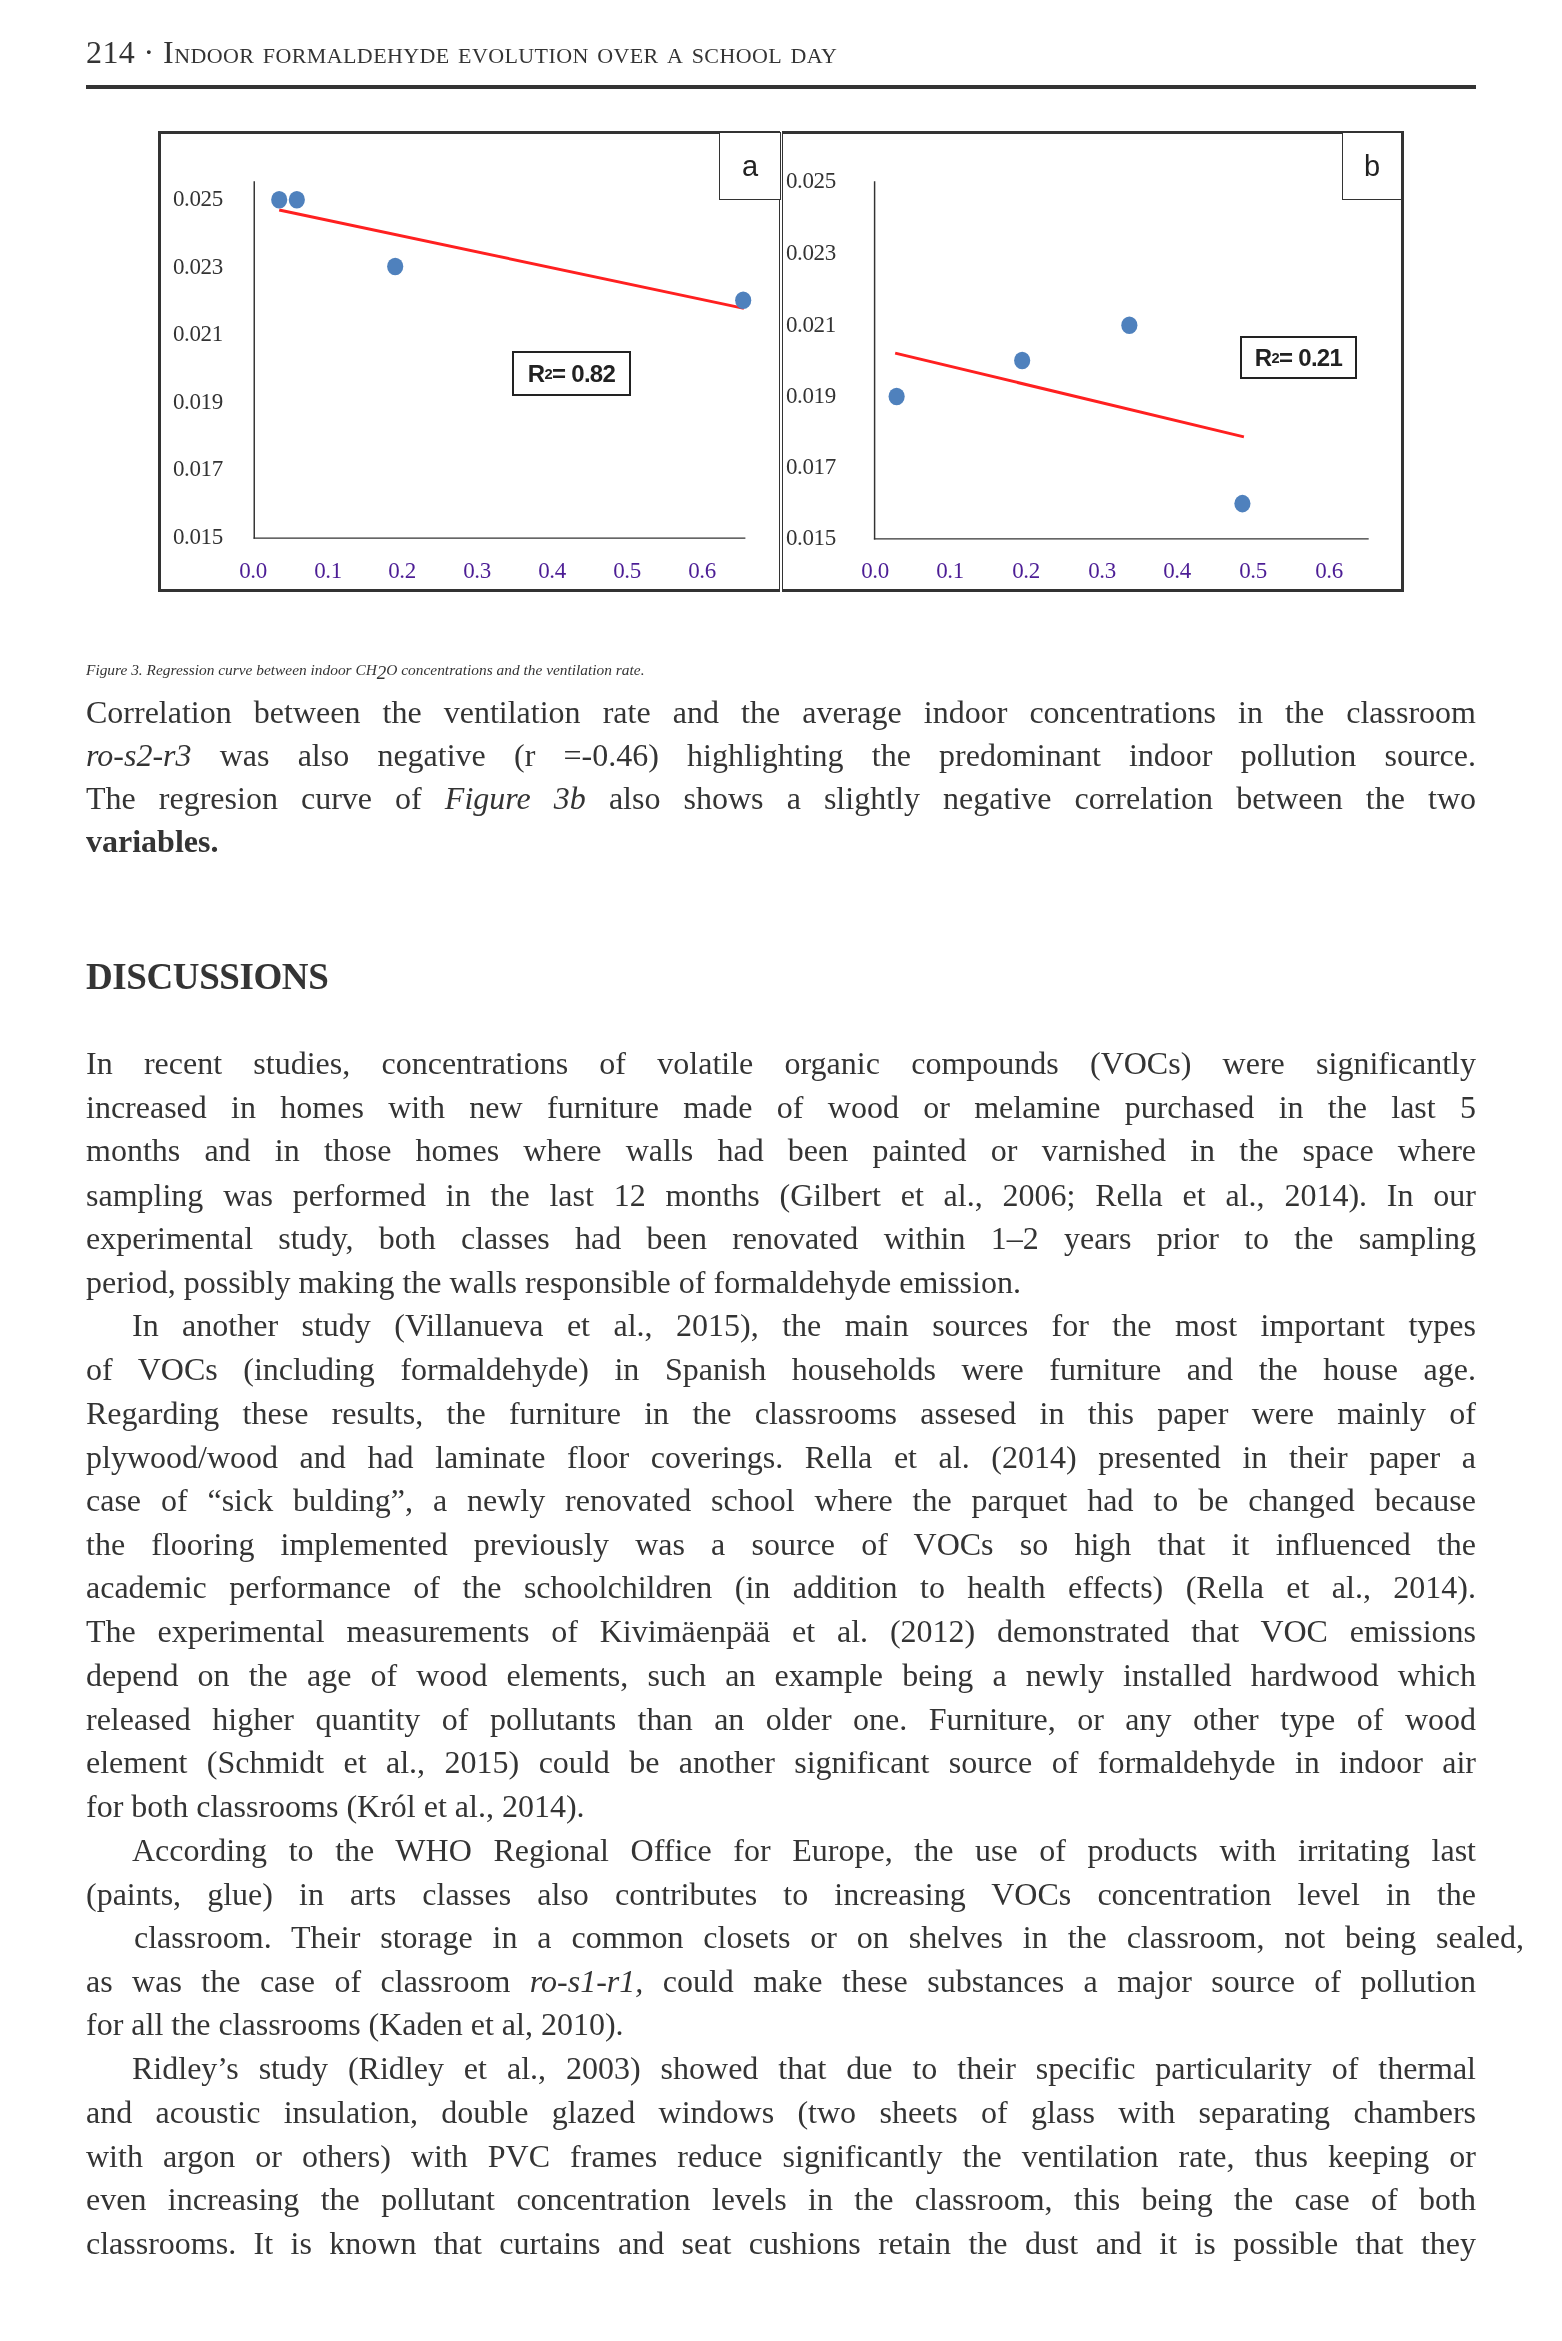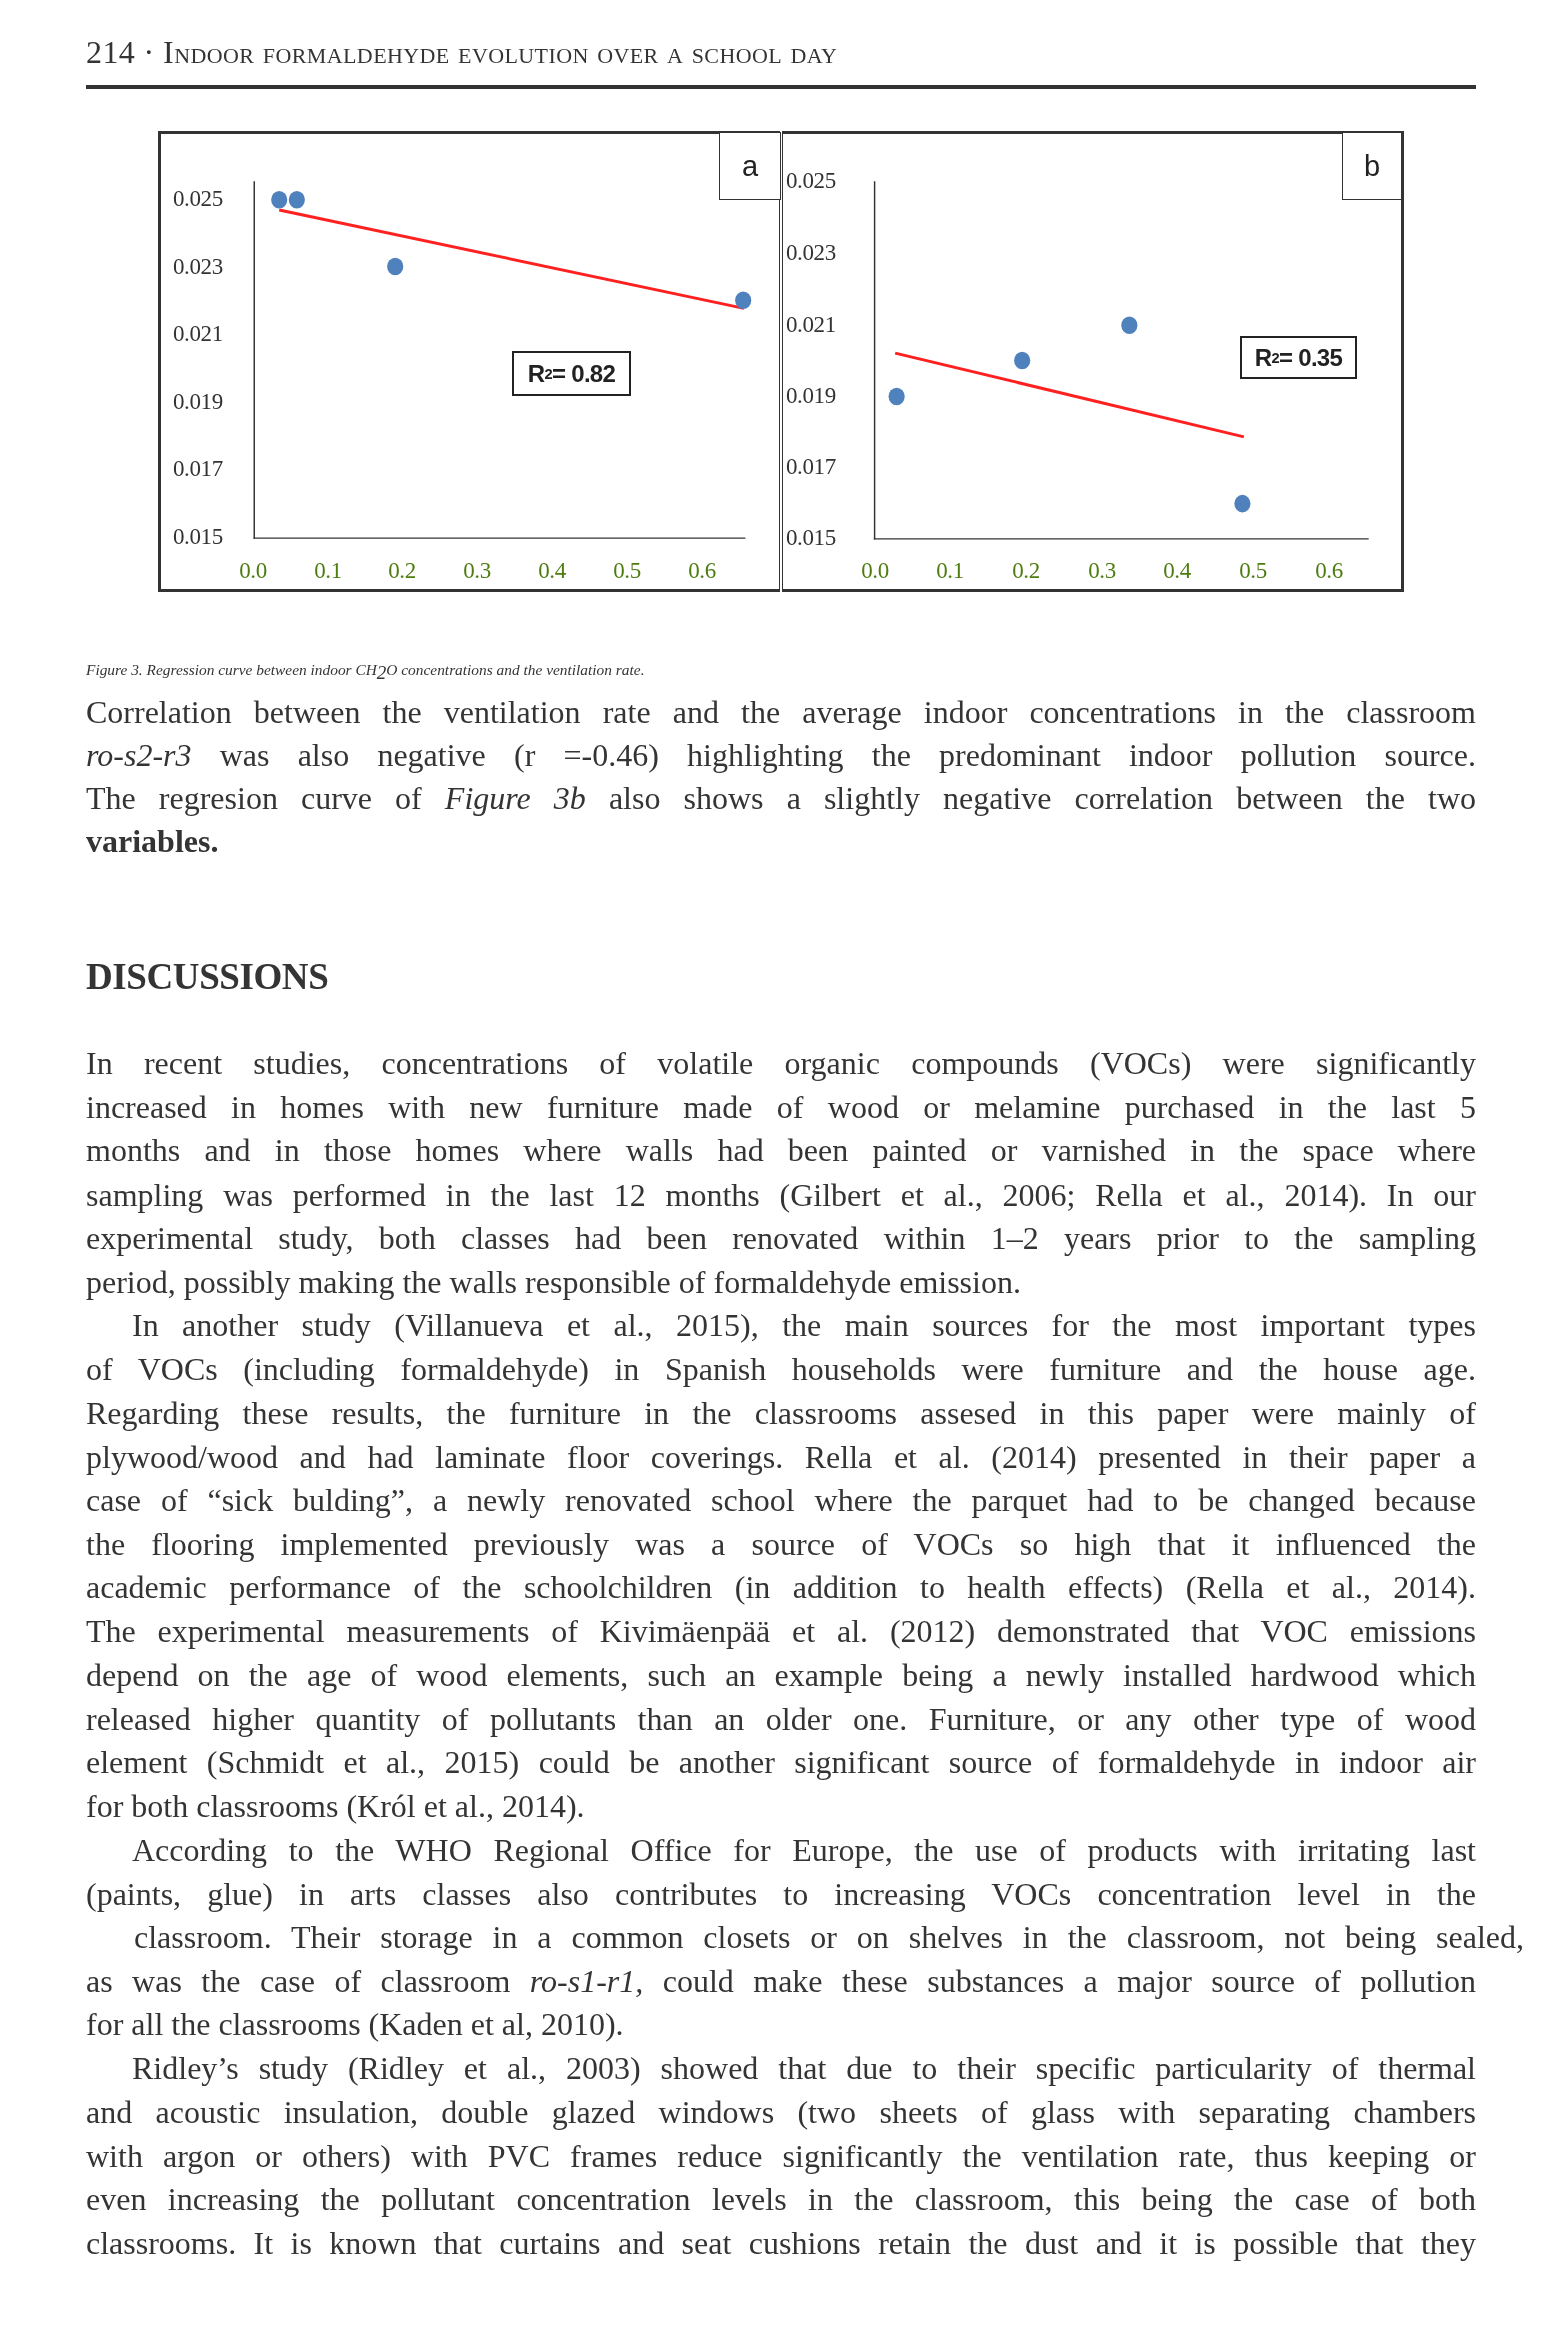--- a/index.html
+++ b/index.html
@@ -8,21 +8,21 @@
   .abs { position:absolute; }
   
   #running-header { left:86px; top:34px; font-size:32px; letter-spacing:0.4px; white-space:nowrap; }
   #running-header .sc { font-variant: small-caps; }
   #header-rule { left:86px; top:85px; width:1390px; height:3.7px; background:#333; }
 
   
   #figure { left:158px; top:131px; width:1246px; height:461px; border:3.7px solid #333; box-sizing:border-box; background:#fff; }
   #panel-divider { left:779px; top:131px; width:4.4px; height:461px; border-left:1.5px solid #333; border-right:1.5px solid #333; box-sizing:border-box; background:#fff; }
   .ytick { font-family:"Liberation Serif", serif; font-size:23px; color:#333; position:absolute; transform:translateY(-50%); letter-spacing:-0.4px; }
-  .xtick { font-family:"Liberation Serif", serif; font-size:23px; color:#4d7c0f; position:absolute; transform:translateX(-50%); top:558px; letter-spacing:-0.4px; }
+  .xtick { font-family:"Liberation Serif", serif; font-size:23px; color:#4c1d95; position:absolute; transform:translateX(-50%); top:558px; letter-spacing:-0.4px; }
   .panel-id { position:absolute; border:1.5px solid #333; background:#fff; box-sizing:border-box;
               font-family:"Liberation Sans", sans-serif; font-size:29px; display:flex; align-items:center; justify-content:center; color:#222; }
   .r2 { position:absolute; border:2.9px solid #222; background:#fff; box-sizing:border-box;
         font-family:"Liberation Sans", sans-serif; font-weight:bold; font-size:24px; display:flex; align-items:center; justify-content:center; color:#222; letter-spacing:-0.7px; }
   .r2 sup { font-size:14.7px; }
   svg.plot { position:absolute; left:0; top:0; overflow:visible; }
 
   
   .line { position:absolute; left:86px; width:1390px; font-size:32px; line-height:37px; height:37px;
           text-align:justify; text-align-last:justify; white-space:normal; overflow:hidden; }
@@ -97,21 +97,21 @@
     <line x1="1190" y1="734" x2="1864" y2="734" stroke="#333" stroke-width="2"></line>
     <line x1="1219" y1="481" x2="1694" y2="595" stroke="#ff2020" stroke-width="4"></line>
     <ellipse cx="1221" cy="540" rx="11" ry="12" fill="#4f81bd"></ellipse>
     <ellipse cx="1392" cy="491" rx="11" ry="12" fill="#4f81bd"></ellipse>
     <ellipse cx="1538" cy="443" rx="11" ry="12" fill="#4f81bd"></ellipse>
     <ellipse cx="1692" cy="686" rx="11" ry="12" fill="#4f81bd"></ellipse>
   </svg>
   <div class="r2" style="left:1240px;top:336px;width:117px;height:43px;">
     <span>R</span>
       <sup>2</sup>
-      <span>= 0.35</span>
+      <span>= 0.21</span>
   </div>
 </div>
 
 <div class="line caption" style="top: 651px; font-size: 15.4px;"><span>Figure 3. Regression curve between indoor CH</span><sub>2</sub><span>O concentrations and the ventilation rate.</span></div>
 
 <div class="line" style="top:694px;">Correlation between the ventilation rate and the average indoor concentrations in the classroom</div>
 <div class="line" style="top:737px;"><i>ro-s2-r3</i><span> was also negative (r =-0.46) highlighting the predominant indoor pollution source.</span></div>
 <div class="line" style="top:780px;"><span>The regresion curve of </span><i>Figure 3b</i><span> also shows a slightly negative correlation between the two</span></div>
 <div class="line last" style="top:823px;font-weight:bold;">variables.</div>
 

